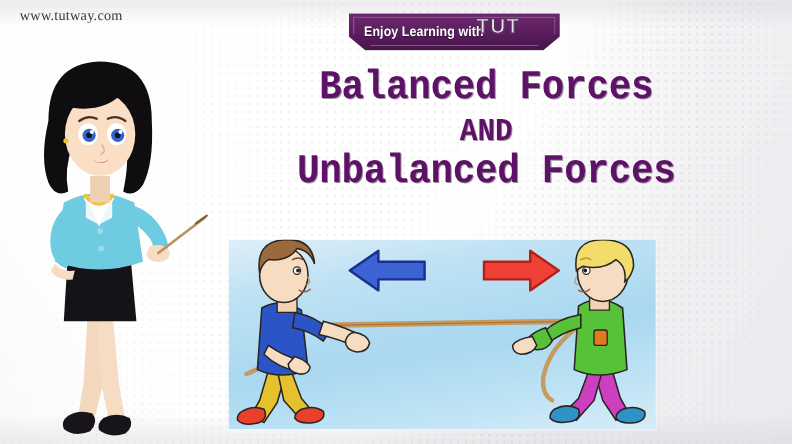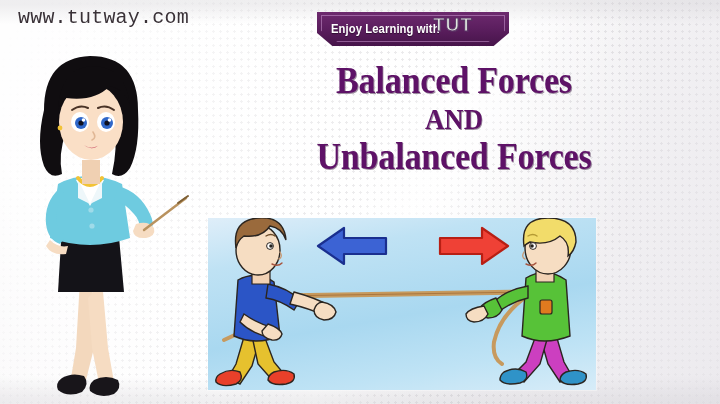--- a/index.html
+++ b/index.html
@@ -25,22 +25,22 @@
   }
   .vign{
     position:absolute;inset:0;pointer-events:none;
     background:linear-gradient(180deg, rgba(210,208,212,.35) 0 1.2%, rgba(255,255,255,0) 6%),
                linear-gradient(0deg, rgba(205,203,208,.30) 0 1.2%, rgba(255,255,255,0) 7%);
   }
 
   
   .watermark{
     position:absolute;left:18px;top:6px;z-index:12;
-    font-family:Liberation Mono, monospace;
-    font-size:20px;color:#3a3238;letter-spacing:.2px;
+    font-family:Liberation Serif, serif;
+    font-size:13px;color:#3a3238;letter-spacing:.2px;
     text-shadow:0 1px 0 rgba(255,255,255,.8);
     text-align:center;
   }
 
   
   .banner{
     position:absolute;left:317px;top:12px;z-index:11;
     width:192px;height:34px;
     -webkit-clip-path:polygon(0 0,100% 0,100% 62%,92% 100%,8% 100%,0 62%);
     clip-path:polygon(0 0,100% 0,100% 62%,92% 100%,8% 100%,0 62%);
@@ -78,23 +78,23 @@
     position:absolute;left:10px;top:15px;
     font-size:13px;font-weight:800;font-style:italic;
     font-family:"Liberation Sans",sans-serif;
     color:#8fd7ea;-webkit-text-stroke:.8px #ffffff;
     text-shadow:1px 1px 1px rgba(60,30,70,.6);
     margin-top:48px;
   }
 
   
   .title{
-    position:absolute;left:244px;top:62px;width:420px;z-index:10;
+    position:absolute;left:232px;top:62px;width:420px;z-index:10;
     text-align:center;color:#5e1267;
-    font-family:Liberation Serif, serif;
+    font-family:Liberation Mono, monospace;
     font-weight:700;line-height:1.0;
     text-shadow:1px 1px 0 rgba(40,5,45,.45);
   }
   .t-line1{font-size:37px;transform:scaleX(.92);letter-spacing:-.2px;}
   .t-line2{font-size:29px;margin-top:6px;transform:scaleX(.92);}
   .t-line3{font-size:37px;margin-top:4px;transform:scaleX(.92);letter-spacing:-.2px;}
 
   
   .panel{
     position:absolute;left:208px;top:218px;width:388px;height:172px;z-index:9;

